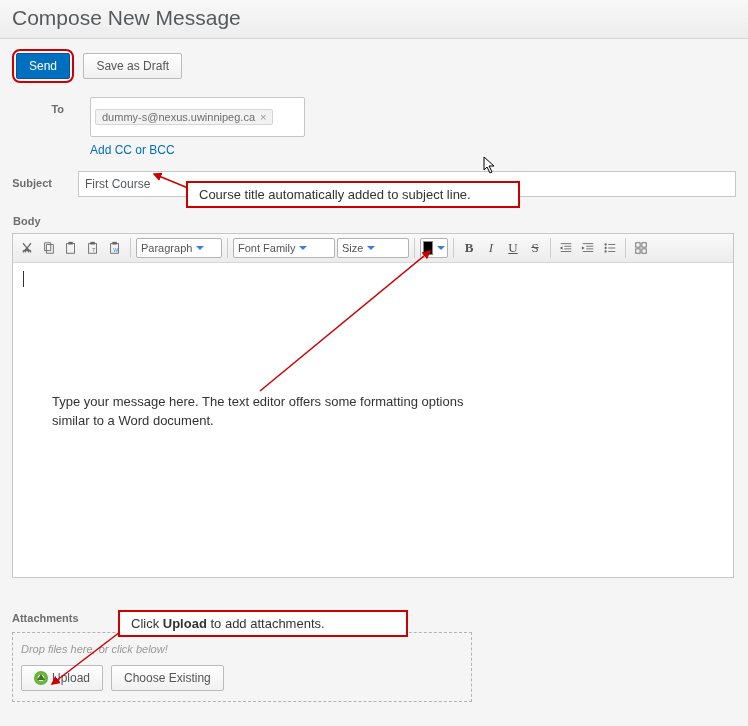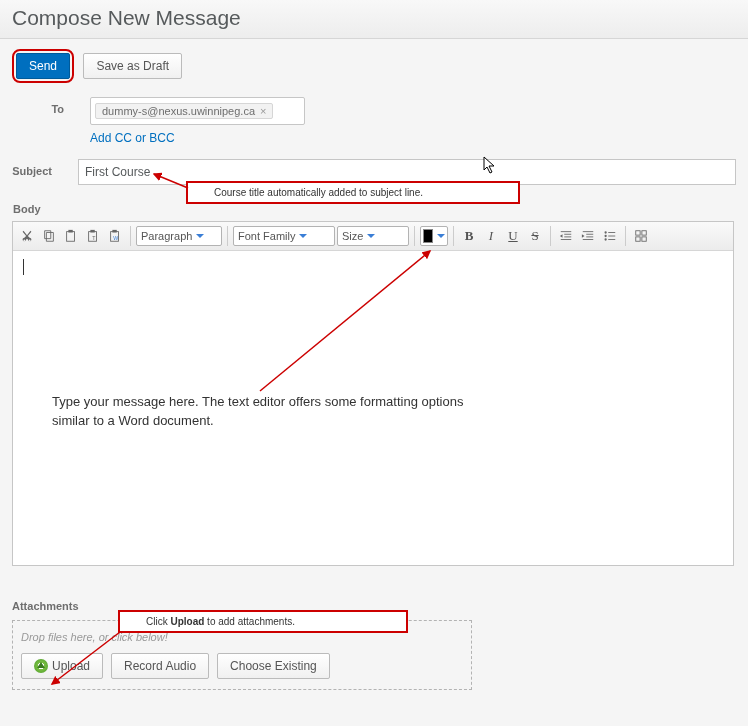--- a/index.html
+++ b/index.html
@@ -67,21 +67,21 @@
     font-weight: bold;
   }
   .field-col {
     flex: 1;
   }
   .chip-box {
     border: 1px solid #c6c6c6;
     background: #fff;
     padding: 2px 4px;
     width: 215px;
-    height: 28px;
+    height: 40px;
     display: flex;
     align-items: center;
     border-radius: 2px;
   }
   .chip {
     background: #f2f2f2;
     border: 1px solid #d6d6d6;
     border-radius: 2px;
     padding: 1px 6px;
     font-size: 11px;
@@ -177,22 +177,22 @@
   .text-cursor {
     position: absolute;
     top: 8px; left: 10px;
     width: 1px; height: 16px;
     background: #333;
   }
   .annot-box {
     position: absolute;
     border: 2px solid #c00;
     background: #fff;
-    padding: 4px 26px;
-    font-size: 10px;
+    padding: 4px 11px;
+    font-size: 13px;
     color: #333;
   }
   .annot-text {
     position: absolute;
     font-size: 13px;
     color: #333;
     line-height: 1.45;
     width: 420px;
   }
   .attachments {
@@ -376,21 +376,20 @@
 </div>
 
 <div class="attachments" style="margin-top:20px">
   <span class="att-label">Attachments</span>
   <div class="dropzone">
     <div class="drop-hint">Drop files here, or click below!</div>
     <div class="att-btns">
       <button class="btn btn-upload">
         <span class="up-icon"></span><span>Upload</span>
       </button>
-      <button class="btn">Record Audio</button>
       <button class="btn">Choose Existing</button>
     </div>
   </div>
 </div>
 
 <div class="annot-box" style="left:186px; top:181px; width:334px">
   <span>Course title automatically added to subject line.</span>
 </div>
 
 <div class="annot-text" style="left:52px; top:393px">

